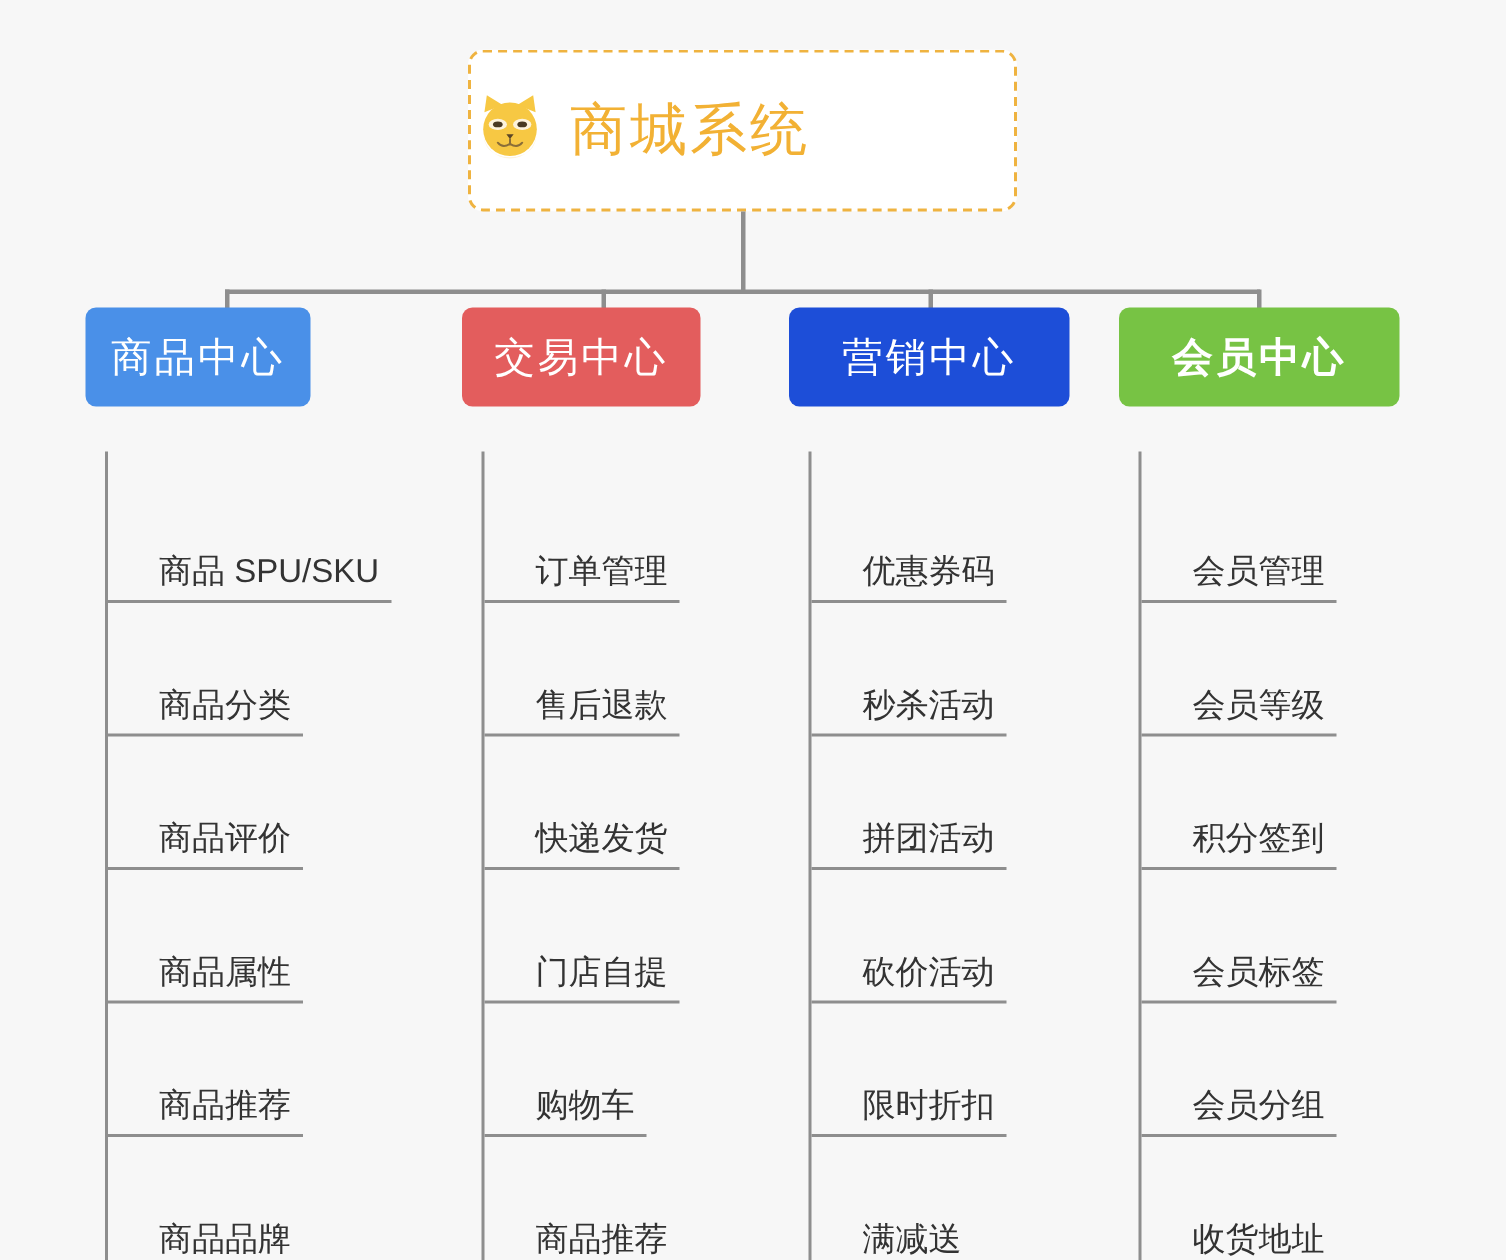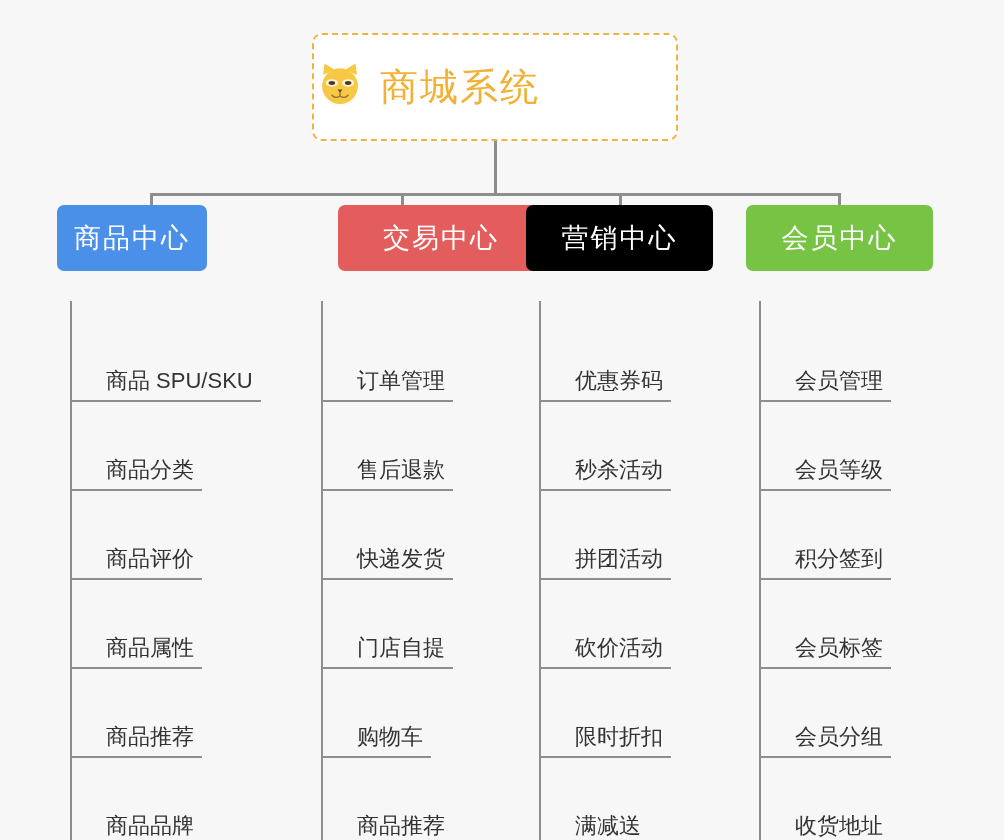--- a/index.html
+++ b/index.html
@@ -102,23 +102,23 @@
     line-height: 1.25;
     white-space: nowrap;
   }
 
   
   .branch-0 { left: 57px;  }
   .branch-1 { left: 308px; }
   .branch-2 { left: 526px; }
   .branch-3 { left: 746px; }
   .branch-0 .branch-head { width: 150px; }
-  .branch-1 .branch-head { width: 206px; margin-left: 30px; }
+  .branch-1 .branch-head { width: 159px; }
   .branch-2 .branch-head { width: 187px; }
-  .branch-3 .branch-head { width: 187px; }
+  .branch-3 .branch-head { width: 187px; font-weight: bold; }
 </style>
 </head>
 <body>
 
 <div id="mindmap">
 
   <div class="root-node">
     <div class="root-icon">
       <svg viewBox="0 0 64 64" width="52" height="52" aria-hidden="true">
 
@@ -196,21 +196,21 @@
       <div class="leaf">
           <div class="leaf-inner"><span class="leaf-label">购物车</span></div>
         </div>
       <div class="leaf">
           <div class="leaf-inner"><span class="leaf-label">商品推荐</span></div>
         </div>
     </div>
   </div>
 
   <div class="branch branch-2">
-    <div class="branch-head" style="background:#000000;text-align:right;">
+    <div class="branch-head" style="background:#1d4ed8;text-align:right;">
       <span>营销中心</span>
     </div>
     <div class="branch-body">
       <div class="leaf">
           <div class="leaf-inner"><span class="leaf-label">优惠券码</span></div>
         </div>
       <div class="leaf">
           <div class="leaf-inner"><span class="leaf-label">秒杀活动</span></div>
         </div>
       <div class="leaf">

